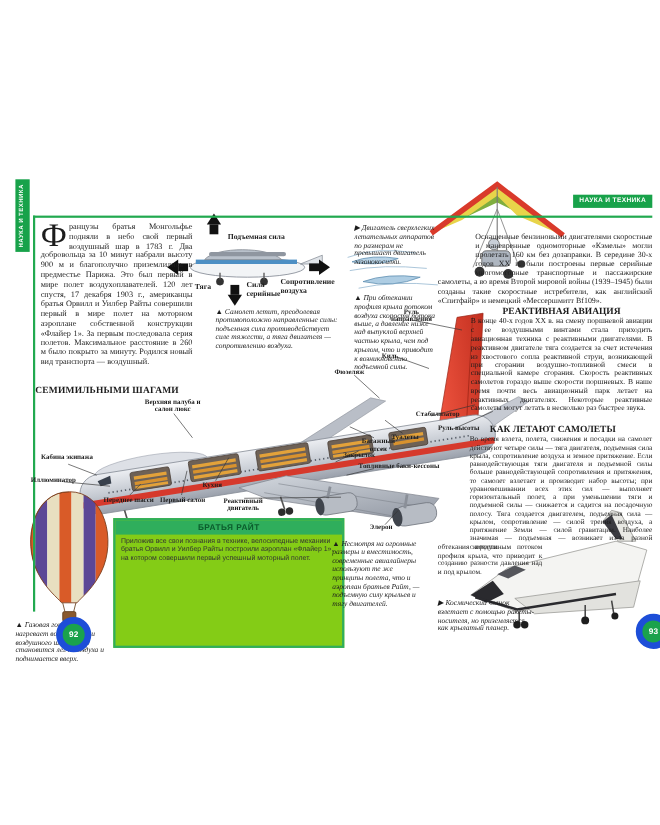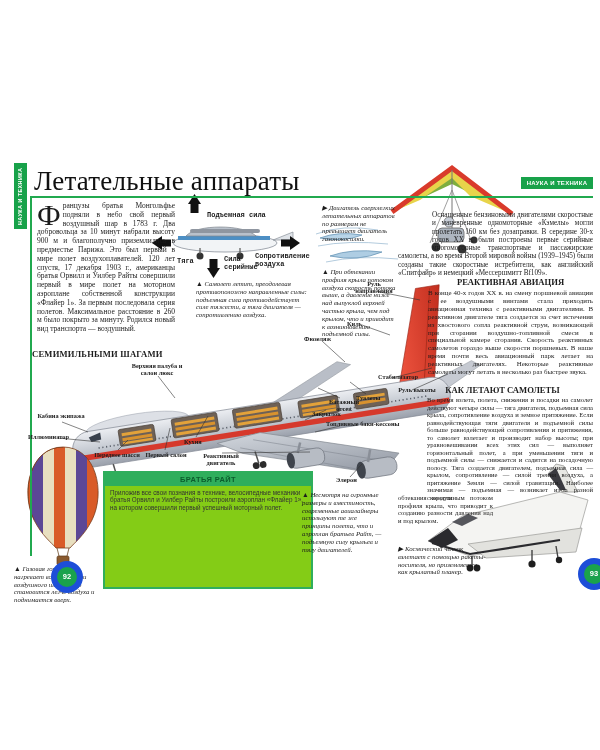--- a/index.html
+++ b/index.html
@@ -14,21 +14,21 @@
          font-family:"Liberation Sans",sans-serif;font-weight:bold;font-size:6px;
          text-align:center;line-height:12px;letter-spacing:.3px;}
   .rule{left:30px;top:196px;width:563px;height:2px;background:#21a94f;}
   .lborder{left:30px;top:196px;width:2px;height:360px;background:#21a94f;}
   .body{font-size:7.5px;line-height:8.8px;text-align:justify;}
   .intro{left:37px;top:202px;width:138px;}
   .dropcap{float:left;font-size:30px;line-height:25px;padding-right:2px;font-weight:normal;}
   .h2{font-weight:bold;font-size:8.6px;letter-spacing:.2px;}
   .cap{font-style:italic;font-size:6.8px;line-height:7.8px;}
   .label{position:absolute;font-weight:bold;font-size:6.3px;line-height:6.8px;font-family:"Liberation Serif",serif;}
-  .arrow-label{position:absolute;font-weight:bold;font-size:7px;line-height:7.6px;font-family:Liberation Mono, monospace;}
+  .arrow-label{position:absolute;font-weight:bold;font-size:7px;line-height:7.6px;}
   .trt{left:398px;top:211px;width:195px;font-size:7.2px;line-height:8.3px;text-align:justify;}
   .glider-spacer{float:left;width:34px;height:34px;}
   .colhead{text-align:center;font-weight:bold;font-size:8.6px;}
   .jet-text{left:428px;top:289px;width:165px;font-size:6.9px;line-height:7.9px;text-align:justify;}
   .how-text{left:427px;top:396px;width:166px;font-size:6.6px;line-height:7.5px;text-align:justify;}
   .how-text2{left:398px;top:494px;width:95px;font-size:6.6px;line-height:7.5px;text-align:justify;}
   .wright-box{left:103px;top:471px;width:206px;height:114px;border:2px solid #2fae5c;background:#84cc16;}
   .wright-head{height:13px;background:#2fae5c;color:#0b5c2c;font-family:"Liberation Sans",sans-serif;
                font-weight:bold;font-size:7.5px;text-align:center;line-height:13px;letter-spacing:.4px;}
   .wright-text{padding:3px 5px 2px 5px;font-family:"Liberation Sans",sans-serif;
@@ -249,21 +249,20 @@
       <line x1="532" y1="550" x2="532" y2="562" stroke="#444" stroke-width="1.4"></line>
       <line x1="556" y1="546" x2="558" y2="558" stroke="#444" stroke-width="1.4"></line>
       <circle cx="470" cy="568" r="3.4" fill="#1e1e1e"></circle>
         <circle cx="477" cy="568" r="3.4" fill="#1e1e1e"></circle>
       <circle cx="532" cy="564" r="3.6" fill="#1e1e1e"></circle>
         <circle cx="559" cy="560" r="3.2" fill="#1e1e1e"></circle>
     </g>
   </svg>
 
   <div class="abs side-tab">НАУКА И ТЕХНИКА</div>
-  <div class="abs title">Летательные аппараты</div>
   <div class="abs badge">НАУКА И ТЕХНИКА</div>
   <div class="abs rule"></div>
   <div class="abs lborder"></div>
 
   <div class="abs body intro">
     <span class="dropcap">Ф</span><span>ранцузы братья Монгольфье подняли в небо свой первый воздушный шар в 1783 г. Два добровольца за 10 минут набрали высоту 900 м и благополучно приземлились в предместье Парижа. Это был первый в мире полет воздухоплавателей. 120 лет спустя, 17 декабря 1903 г., американцы братья Орвилл и Уилбер Райты совершили первый в мире полет на моторном аэроплане собственной конструкции «Флайер 1». За первым последовала серия полетов. Максимальное расстояние в 260 м было покрыто за минуту. Родился новый вид транспорта — воздушный.</span>
   </div>
 
   <div class="arrow-label" style="left:207px;top:212px;width:62px;">Подъемная сила</div>
   <div class="arrow-label" style="left:156px;top:258px;width:30px;margin-left:21px;">Тяга</div>

